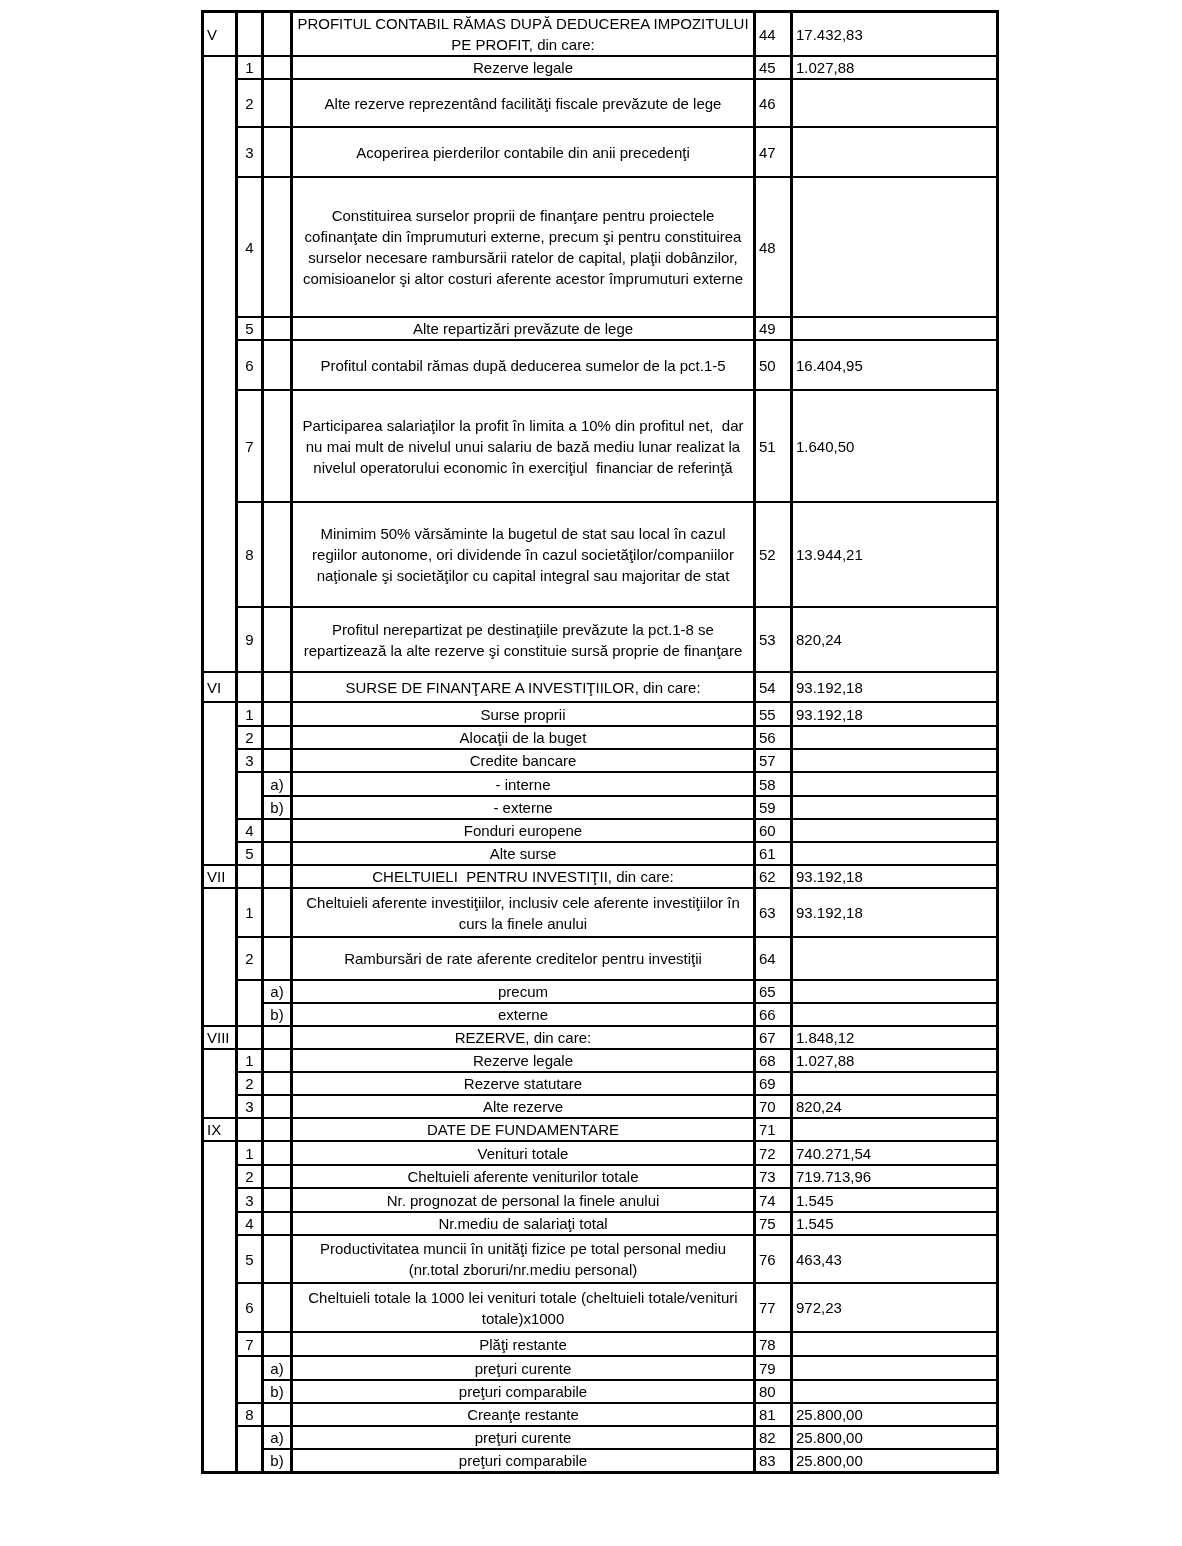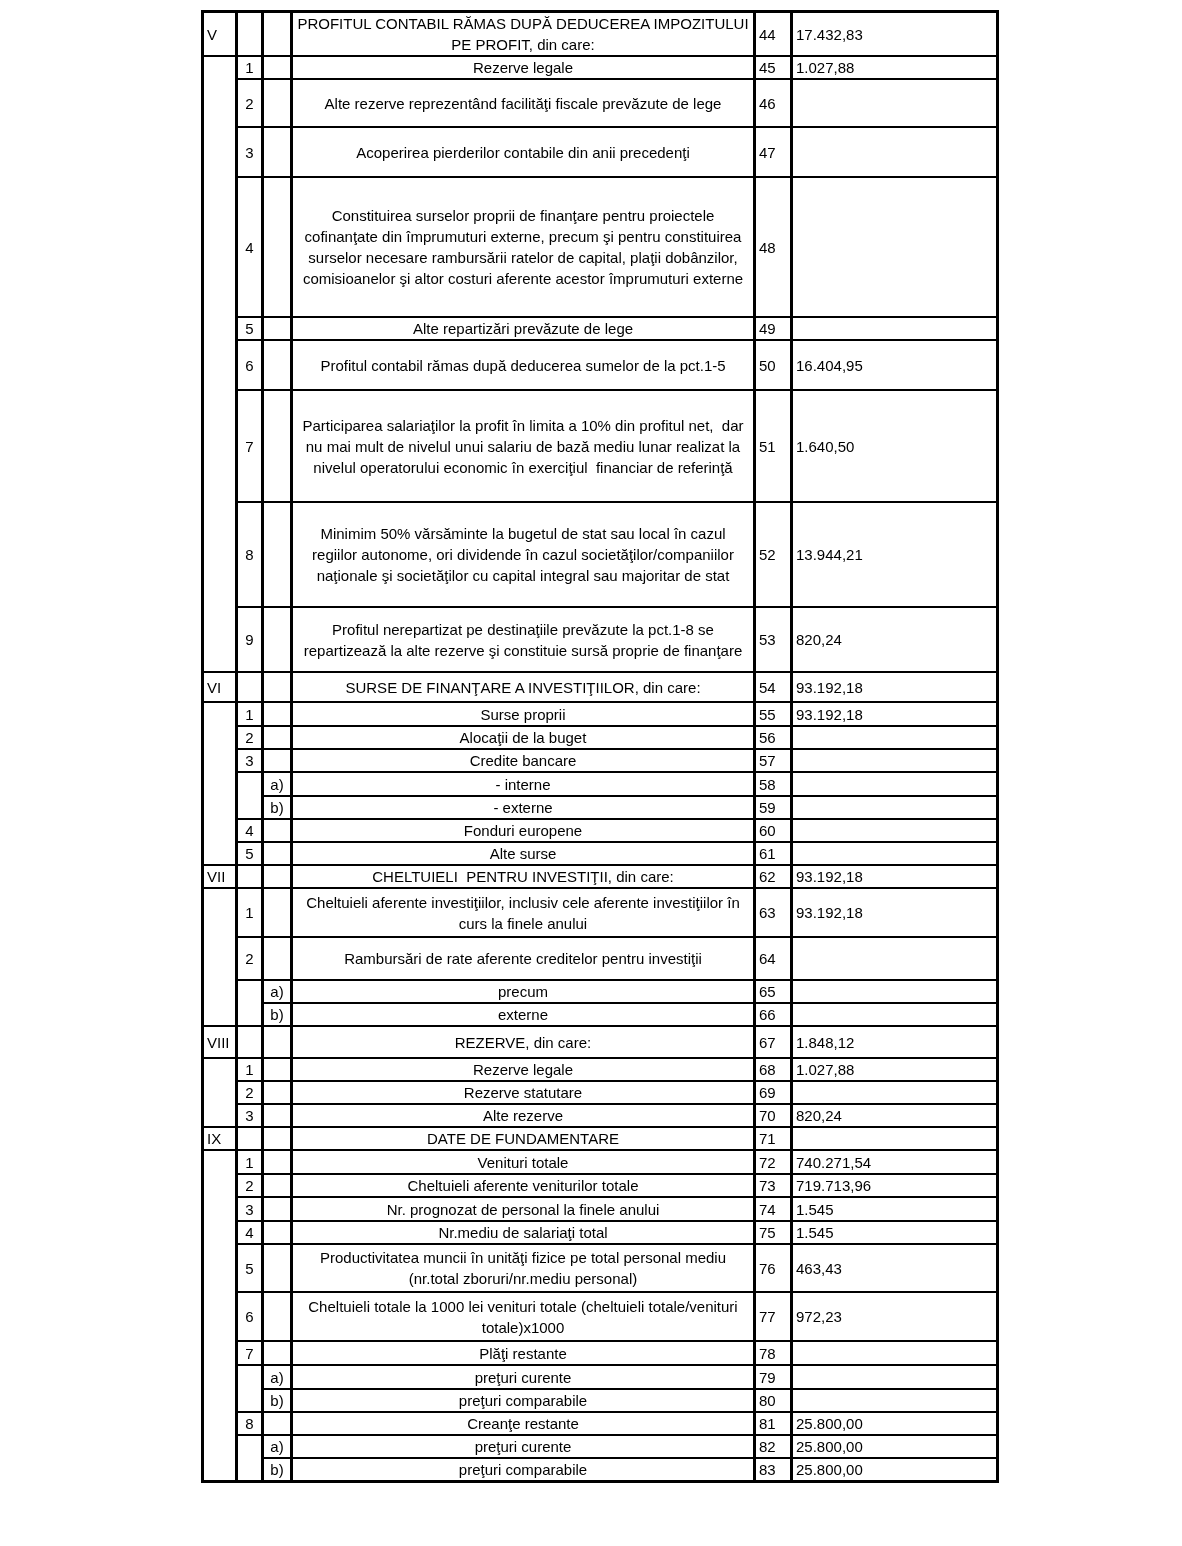--- a/index.html
+++ b/index.html
@@ -221,21 +221,21 @@
           <td class="c-d">precum</td>
           <td class="c-o">65</td>
           <td class="c-v"></td>
         </tr>
         <tr style="height: 22px;">
           <td class="c-l">b)</td>
           <td class="c-d">externe</td>
           <td class="c-o">66</td>
           <td class="c-v"></td>
         </tr>
-        <tr style="height: 32px; border-radius: 9px;">
+        <tr style="height: 23px; border-radius: 9px;">
           <td class="c-r">VIII</td>
           <td class="c-n"></td>
           <td class="c-l"></td>
           <td class="c-d">REZERVE, din care:</td>
           <td class="c-o">67</td>
           <td class="c-v">1.848,12</td>
         </tr>
         <tr style="height: 23px;">
           <td class="c-r" rowspan="3"></td>
           <td class="c-n">1</td>

